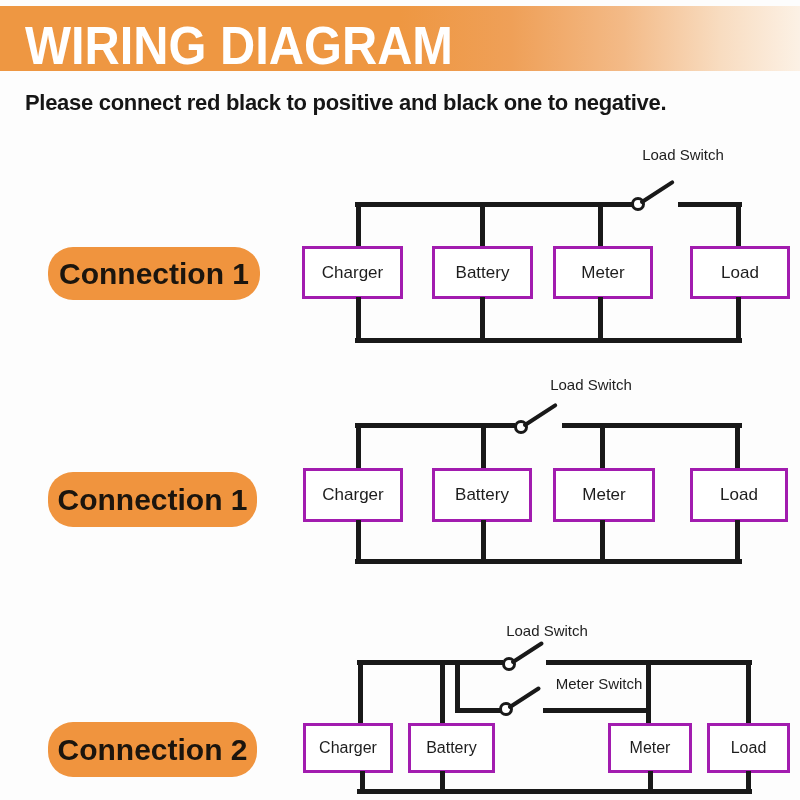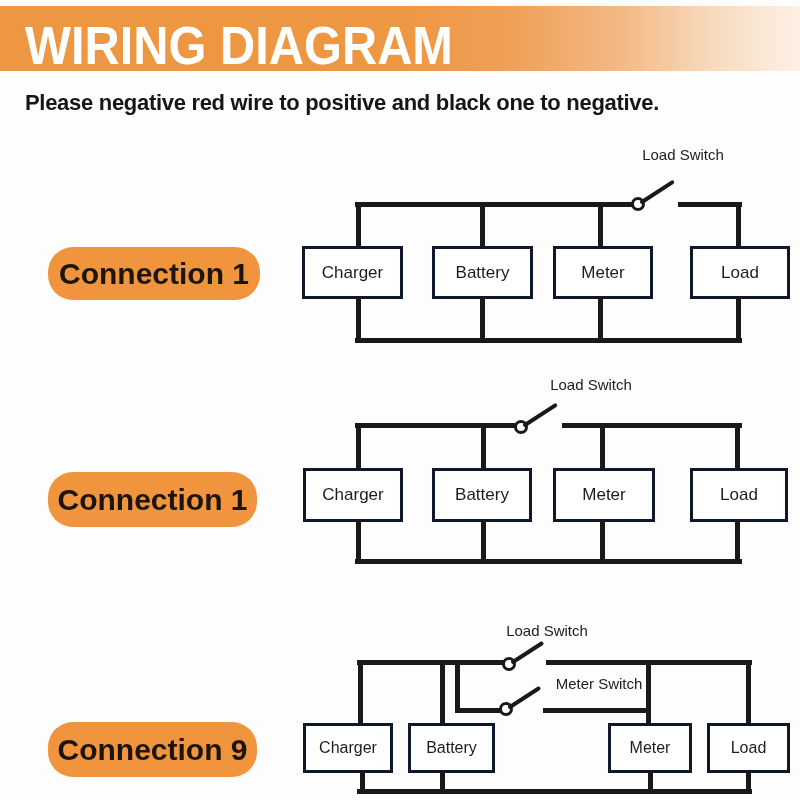--- a/index.html
+++ b/index.html
@@ -25,21 +25,21 @@
   }
   
   .pill{
     position:absolute;background:#F0943E;border-radius:25px;
     display:flex;align-items:center;justify-content:center;
     font-size:30px;font-weight:bold;color:#1b150e;white-space:nowrap;
   }
   
   .wire{position:absolute;background:#191919;}
   .box{
-    position:absolute;border:3px solid #0f172a;background:#ffffff;
+    position:absolute;border:3px solid #a21caf;background:#ffffff;
     display:flex;align-items:center;justify-content:center;
     font-size:17px;color:#1d1d1d;box-sizing:border-box;white-space:nowrap;
   }
   .box-sm{font-size:16px;}
   
   .sw-ring{
     position:absolute;width:8px;height:8px;border:3px solid #191919;
     border-radius:50%;background:#ffffff;
   }
   .sw-lever{
@@ -52,21 +52,21 @@
   }
 </style>
 </head>
 <body>
 
 <div id="stage">
 
   <div class="banner">
     <div class="banner-title">WIRING DIAGRAM</div>
   </div>
-  <div class="subtitle">Please negative red wire to positive and black one to negative.</div>
+  <div class="subtitle">Please connect red black to positive and black one to negative.</div>
 
   <div>
     <div class="pill" style="left:48px;top:247px;width:212px;height:53px;">Connection 1</div>
 
     <div class="sw-label" style="left:608px;top:146px;">Load Switch</div>
 
     <div class="wire" style="left:355px;top:202px;width:280px;height:5px;"></div>
     <div>
       <div class="sw-ring" style="left:631px;top:197px;"></div>
       <div class="sw-lever" style="left:640px;top:200px;width:40px;"></div>
@@ -113,21 +113,21 @@
     <div class="box" style="left:690px;top:468px;width:98px;height:54px;">Load</div>
 
     <div class="wire" style="left:356px;top:520px;width:5px;height:42px;"></div>
     <div class="wire" style="left:481px;top:520px;width:5px;height:42px;"></div>
     <div class="wire" style="left:600px;top:520px;width:5px;height:42px;"></div>
     <div class="wire" style="left:735px;top:520px;width:5px;height:42px;"></div>
     <div class="wire" style="left:355px;top:559px;width:387px;height:5px;"></div>
   </div>
 
   <div>
-    <div class="pill" style="left:48px;top:722px;width:209px;height:55px;">Connection 9</div>
+    <div class="pill" style="left:48px;top:722px;width:209px;height:55px;">Connection 2</div>
 
     <div class="sw-label" style="left:472px;top:622px;">Load Switch</div>
     <div class="sw-label" style="left:524px;top:675px;">Meter Switch</div>
 
     <div class="wire" style="left:357px;top:660px;width:146px;height:5px;"></div>
     <div>
       <div class="sw-ring" style="left:502px;top:657px;"></div>
       <div class="sw-lever" style="left:511px;top:660px;width:38px;"></div>
     </div>
     <div class="wire" style="left:546px;top:660px;width:206px;height:5px;"></div>

